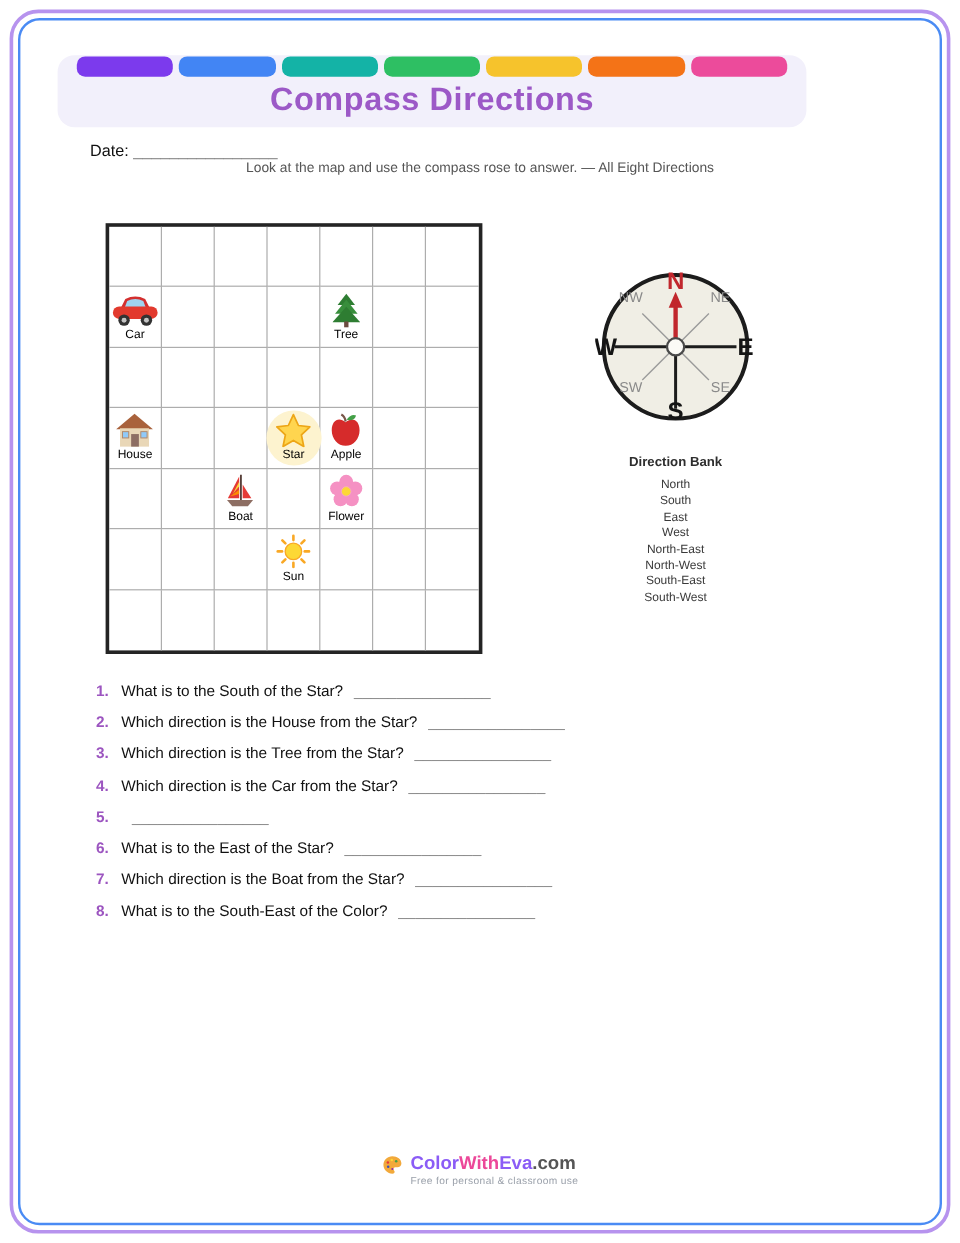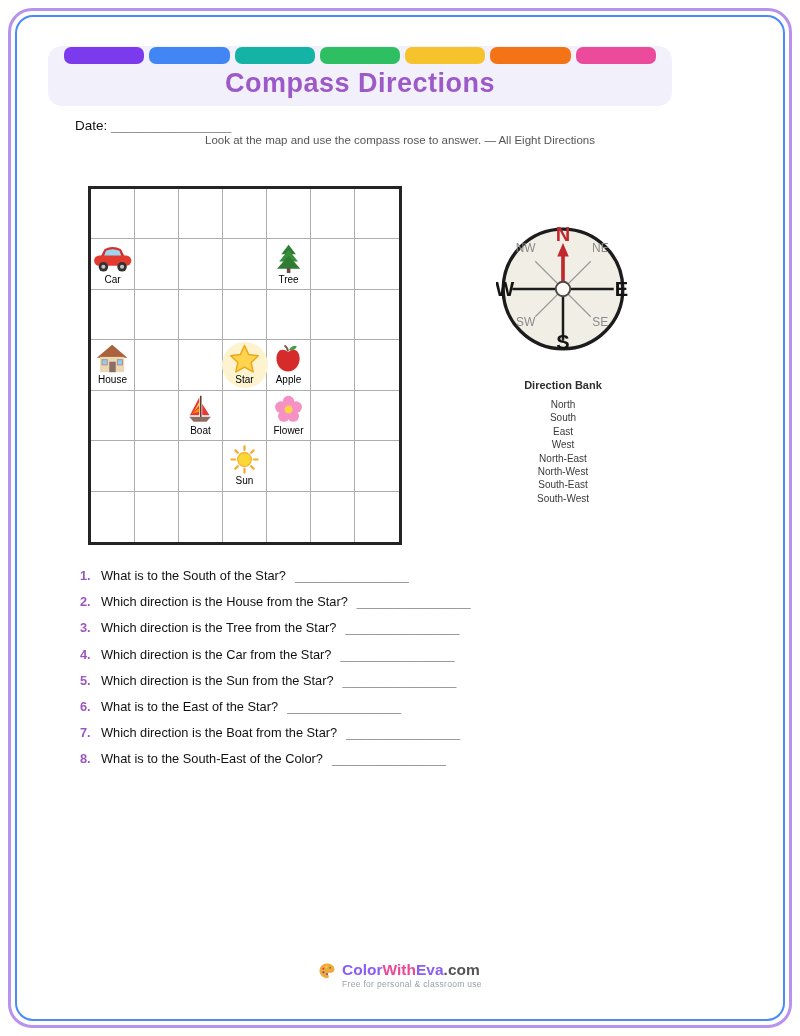--- a/index.html
+++ b/index.html
@@ -265,21 +265,20 @@
     <span class="q-text">Which direction is the Tree from the Star?</span>
     <span class="q-blank">________________</span>
   </div>
   <div class="question">
     <span class="q-num">4.</span>
     <span class="q-text">Which direction is the Car from the Star?</span>
     <span class="q-blank">________________</span>
   </div>
   <div class="question">
     <span class="q-num">5.</span>
-    <span class="q-text">Which direction is the Sun from the Star?</span>
     <span class="q-blank">________________</span>
   </div>
   <div class="question">
     <span class="q-num">6.</span>
     <span class="q-text">What is to the East of the Star?</span>
     <span class="q-blank">________________</span>
   </div>
   <div class="question">
     <span class="q-num">7.</span>
     <span class="q-text">Which direction is the Boat from the Star?</span>

